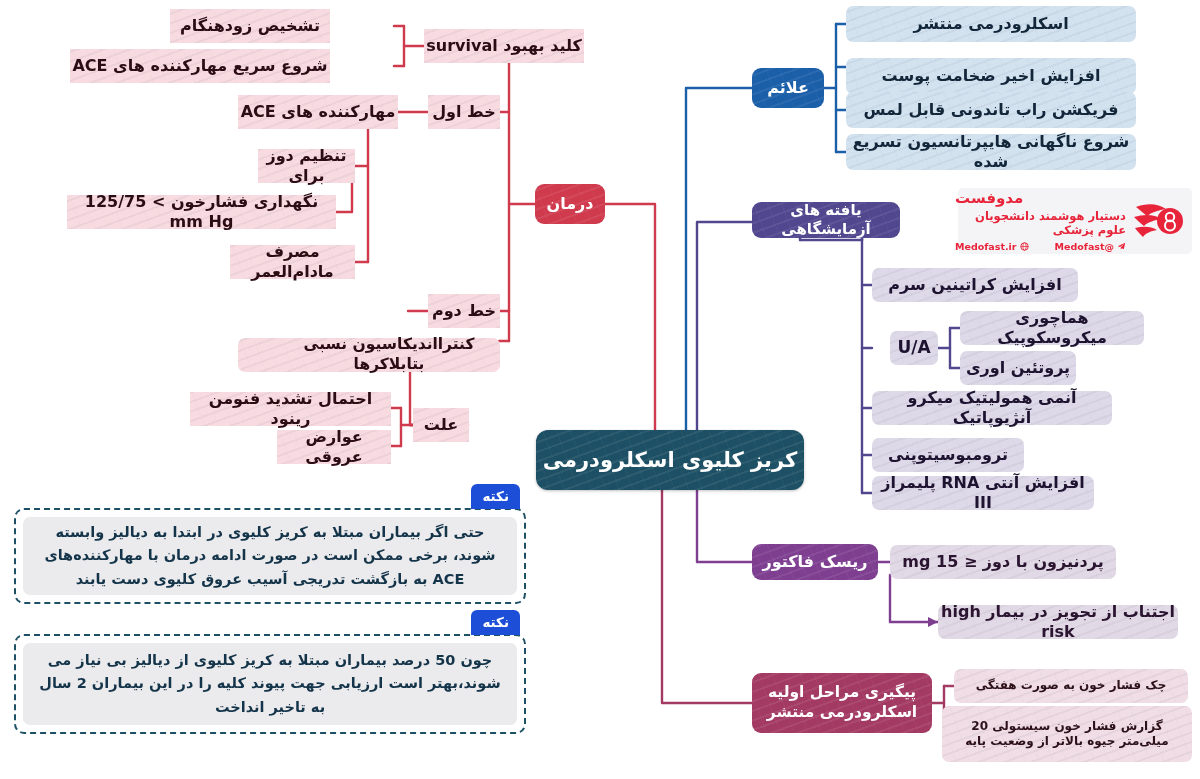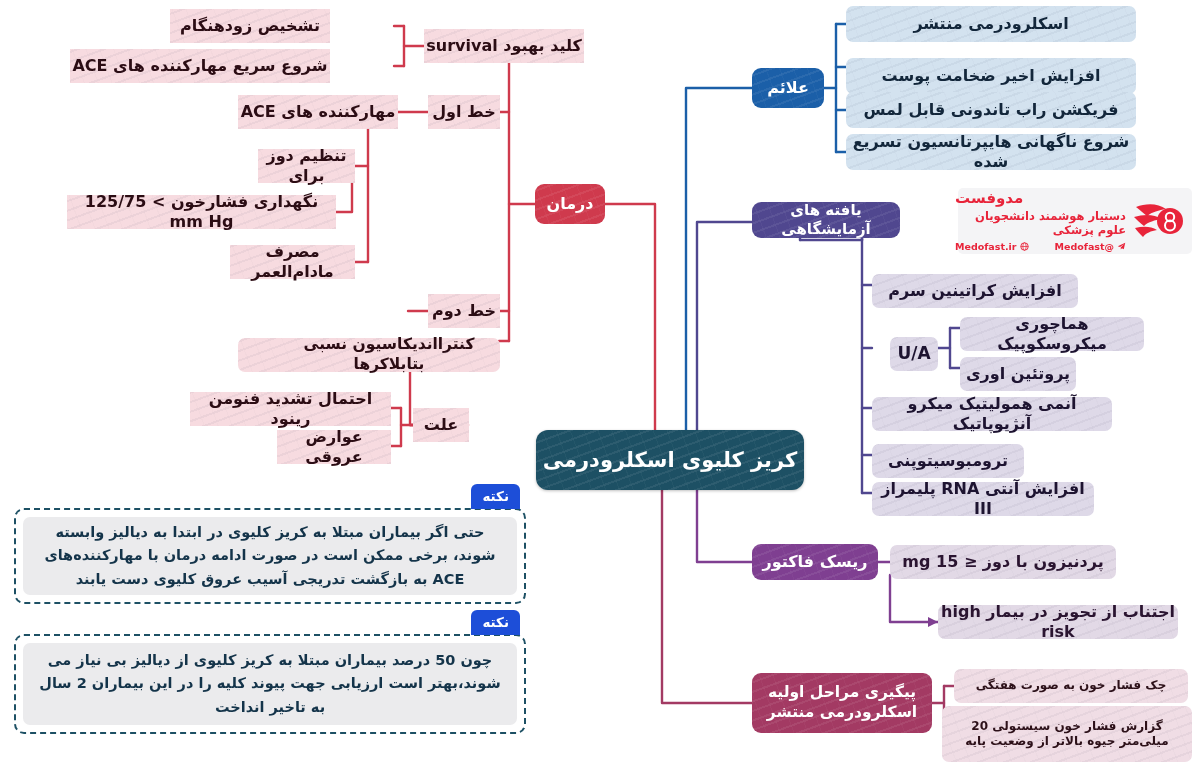--- a/index.html
+++ b/index.html
@@ -37,21 +37,21 @@
   .n-head-purple {background:#50478f;color:#fff;font-size:15px;border-radius:9px;}
   .n-head-violet {background:#7f3f91;color:#fff;font-size:16px;border-radius:9px;}
   .n-head-maroon {background:#a33a63;color:#fff;font-size:15.5px;border-radius:9px;}
   .n-head-red    {background:#cf3a4d;color:#fff;font-size:16px;border-radius:9px;}
 
   
   .n-leaf-blue{
     background:#d3e2ef;color:#12263a;font-size:16px;border-radius:7px;
   }
   .n-leaf-purple{
-    background:#ded9e8;color:#1d1330;font-size:16px;border-radius:7px;margin-top:6px;
+    background:#ded9e8;color:#1d1330;font-size:16px;border-radius:7px;
   }
   .n-leaf-violet{
     background:#e2d9e6;color:#2a1430;font-size:16px;border-radius:7px;
   }
   .n-leaf-maroon{
     background:#f0dde5;color:#2c1018;font-size:12px;border-radius:7px;
   }
   .n-leaf-red{
     background:#f7dbe0;color:#2b0c13;font-size:16px;border-radius:0;
   }

